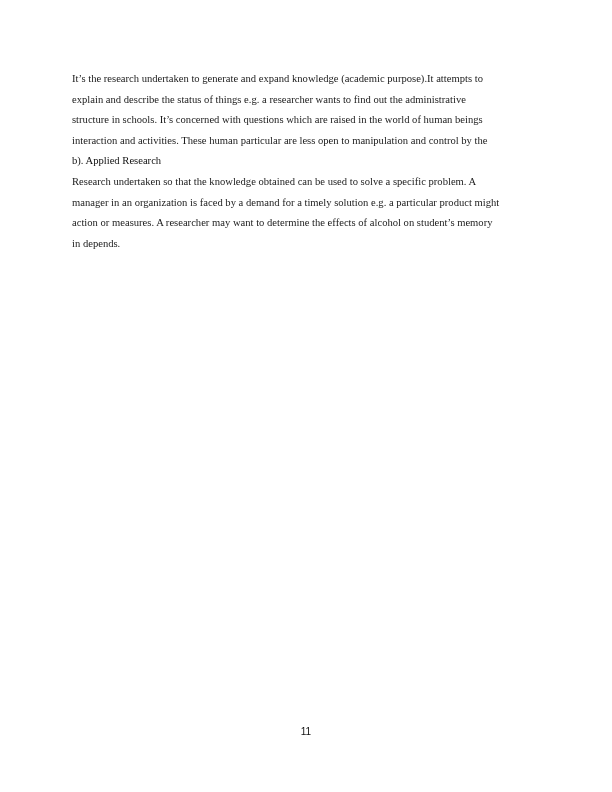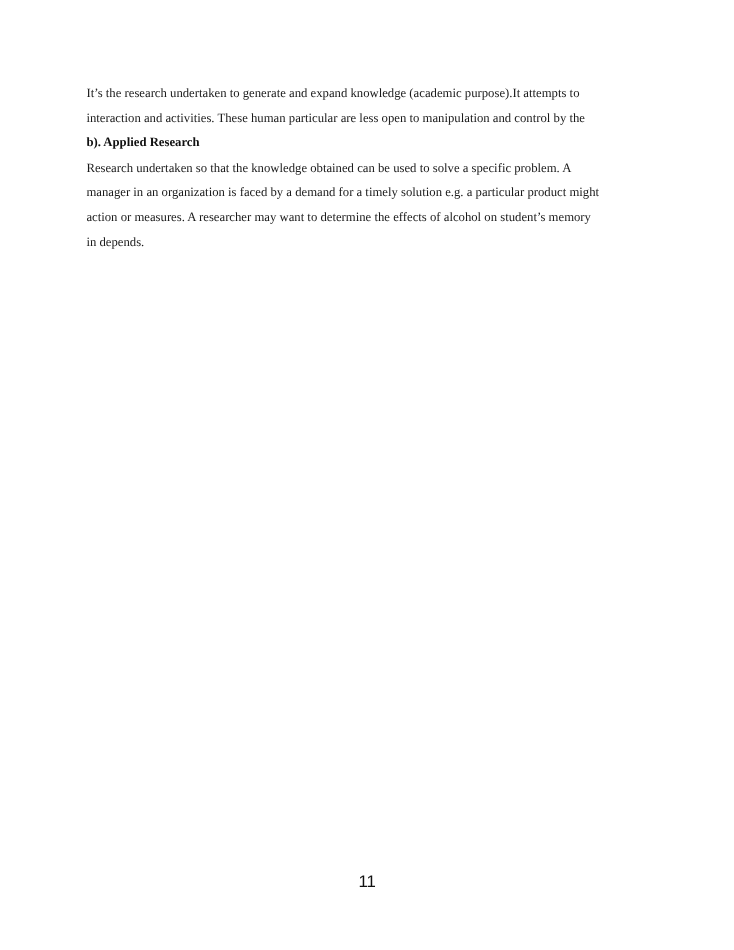--- a/index.html
+++ b/index.html
@@ -6,33 +6,35 @@
     body { width: 612px; height: 792px; position: relative; overflow: hidden; }
     .page {
       position: absolute; left: 0; top: 0; width: 612px; height: 792px; background: #fff;
     }
     .content {
       position: absolute; left: 72px; top: 69px; width: 470px;
       font-family: "Liberation Serif", "DejaVu Serif", serif;
       font-size: 10.6px; line-height: 20.6px; color: #1a1a1a;
     }
     .line { white-space: nowrap; display: block; height: 20.6px; }
-    .heading { font-weight: bold; color: #111; }
+    .heading { font-weight: normal; color: #111; }
     .page-number {
       position: absolute; left: 0; width: 612px; top: 726px; text-align: center;
-      font-family: "Liberation Sans", "DejaVu Sans", sans-serif; font-size: 14px; color: #111;
+      font-family: "Liberation Sans", "DejaVu Sans", sans-serif; font-size: 10px; color: #111;
     }
   </style>
 </head>
 <body>
 
 <div class="page">
   <div class="content">
     <div>
       <span class="line">It’s the research undertaken to generate and expand knowledge (academic purpose).It attempts to</span>
+      <span class="line">explain and describe the status of things e.g. a researcher wants to find out the administrative</span>
+      <span class="line">structure in schools. It’s concerned with questions which are raised in the world of human beings</span>
       <span class="line">interaction and activities. These human particular are less open to manipulation and control by the</span>
     </div>
     <span class="line heading">b). Applied Research</span>
     <div>
       <span class="line">Research undertaken so that the knowledge obtained can be used to solve a specific problem. A</span>
       <span class="line">manager in an organization is faced by a demand for a timely solution e.g. a particular product might</span>
       <span class="line">action or measures. A researcher may want to determine the effects of alcohol on student’s memory</span>
       <span class="line">in depends.</span>
     </div>
   </div>

